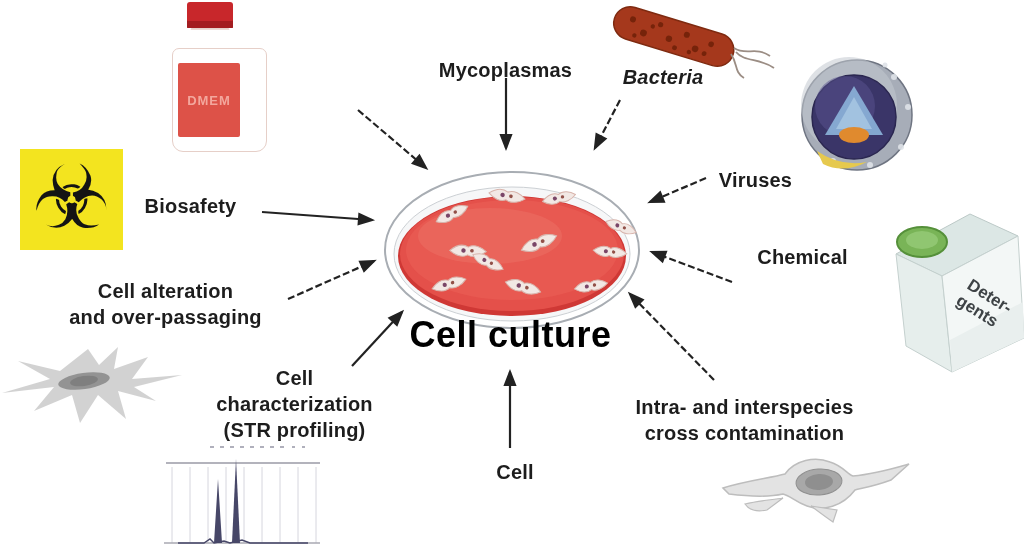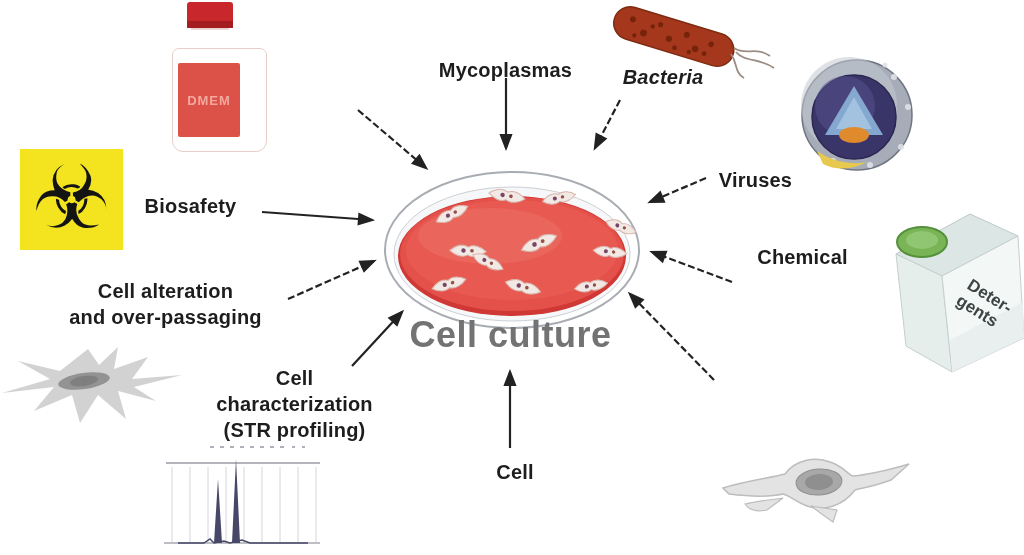--- a/index.html
+++ b/index.html
@@ -7,21 +7,21 @@
     position:relative;width:1024px;height:555px;overflow:hidden;background:#ffffff;
     font-family:"Liberation Sans",sans-serif;color:#1d1d1d;
   }
   .stage svg text{font-family:"Liberation Sans",sans-serif;}
   .lbl{
     position:absolute;font-weight:bold;font-size:20px;line-height:26px;
     text-align:center;color:#1d1d1d;letter-spacing:.2px;
   }
   .title{
     position:absolute;font-weight:bold;font-size:36px;line-height:40px;
-    text-align:center;color:#737373;letter-spacing:.5px;
+    text-align:center;color:#000000;letter-spacing:.5px;
   }
   .abs{position:absolute;}
   
   .bottle{position:absolute;width:80px;height:150px;}
   .bottle .cap{position:absolute;left:17px;top:0;width:46px;height:26px;background:#c8272b;border-radius:3px 3px 1px 1px;box-shadow:inset 0 -7px 0 #a31d20;}
   .bottle .neck{position:absolute;left:11px;top:26px;width:58px;height:22px;background:#ffffff;border-top:1px solid #e6d2cb;clip-path:polygon(18% 0,82% 0,100% 100%,0 100%);box-shadow:inset 0 0 0 1px #eddcd6;}
   .bottle .bodyb{position:absolute;left:2px;top:46px;width:74px;height:102px;background:#ffffff;border:1px solid #e6cfc8;border-radius:7px 7px 11px 11px;padding-left:19px;}
   .bottle .blabel{position:absolute;left:5px;top:14px;width:62px;height:74px;background:#dd5248;border-radius:2px;display:flex;align-items:center;justify-content:center;color:#f3a79d;font-weight:bold;font-size:13px;letter-spacing:1px;}
   
   .biohazard{position:absolute;width:103px;height:101px;background:#f3e41f;display:flex;align-items:center;justify-content:center;}
@@ -232,20 +232,24 @@
   </div>
 
   <div class="lbl" style="left:698px;top:143px;width:115px;margin-top:24px;">
     <div>Viruses</div>
   </div>
 
   <div class="lbl" style="left:700px;top:244px;width:205px;">
     <div>Chemical</div>
   </div>
 
+  <div class="lbl" style="left:602px;top:394px;width:285px;">
+    <div>Intra- and interspecies</div>
+    <div>cross contamination</div>
+  </div>
 
   <div class="lbl" style="left:415px;top:459px;width:200px;">
     <div>Cell</div>
   </div>
 
   <div class="lbl" style="left:192px;top:365px;width:205px;">
     <div>Cell</div>
     <div>characterization</div>
     <div>(STR profiling)</div>
   </div>

